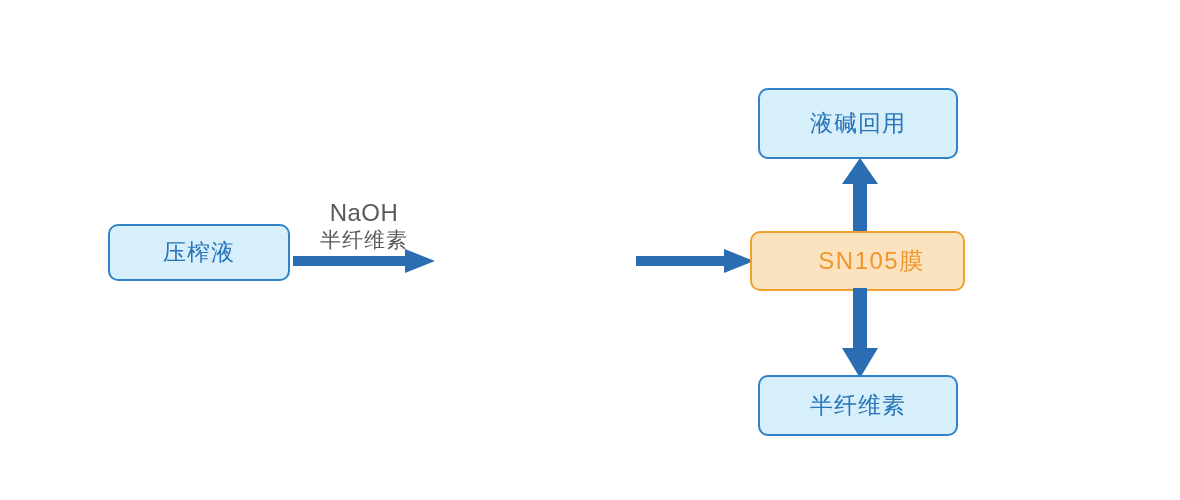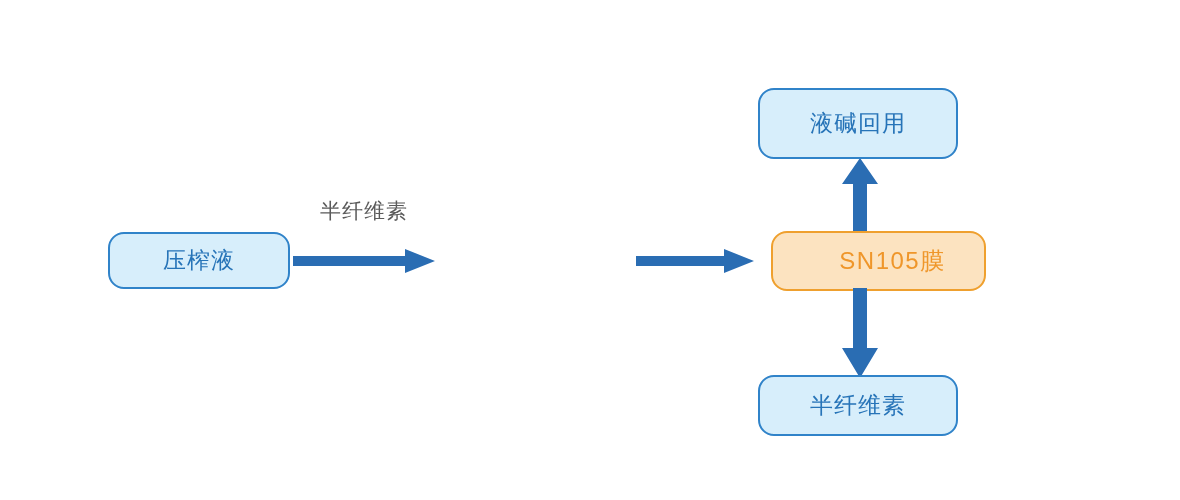--- a/index.html
+++ b/index.html
@@ -16,21 +16,21 @@
     font-family: "Liberation Sans", "DejaVu Sans", sans-serif;
   }
 
   
   .node {
     position: absolute;
     box-sizing: border-box;
     display: flex;
     align-items: center;
     justify-content: center;
-    border-radius: 16px;
+    border-radius: 10px;
     border-width: 2px;
     border-style: solid;
     letter-spacing: 1px;
     white-space: nowrap;
   }
   .node-blue {
     background: #d7eefb;
     border-color: #3083c9;
     color: #2774b8;
   }
@@ -42,23 +42,23 @@
   .node-label {
     font-size: 23px;
     line-height: 1;
   }
   .node-label-latin {
     font-size: 24px;
     letter-spacing: 1.5px;
   }
 
   
-  #node-press      { left: 108px; top: 232px; width: 182px; height: 57px; }
+  #node-press      { left: 108px; top: 224px; width: 182px; height: 57px; }
   #node-prefilter  { left: 432px; top: 232px; width: 200px; height: 57px; }
-  #node-membrane   { left: 771px; top: 231px; width: 215px; height: 60px; padding-left: 28px; }
+  #node-membrane   { left: 750px; top: 231px; width: 215px; height: 60px; padding-left: 28px; }
   #node-alkali     { left: 758px; top:  88px; width: 200px; height: 71px; }
   #node-hemi       { left: 758px; top: 375px; width: 200px; height: 61px; }
 
   
   .arrow-h, .arrow-v {
     position: absolute;
   }
   .arrow-h svg, .arrow-v svg { display: block; }
 
   #arrow-press-prefilter { left: 293px; top: 248px; width: 142px; height: 26px; }
@@ -90,20 +90,21 @@
 </head>
 <body>
 
 <div id="canvas">
 
   <div class="node node-blue" id="node-press">
     <span class="node-label">压榨液</span>
   </div>
 
   <div id="edge-label-naoh">
+    <span class="lbl-latin">NaOH</span>
     <span class="lbl-cjk">半纤维素</span>
   </div>
 
   <div class="arrow-h" id="arrow-press-prefilter">
     <svg width="142" height="26" viewBox="0 0 142 26" aria-hidden="true">
       <path d="M0 8 L112 8 L112 1 L142 13 L112 25 L112 18 L0 18 Z" fill="#2a6db3"></path>
     </svg>
   </div>
 
 

